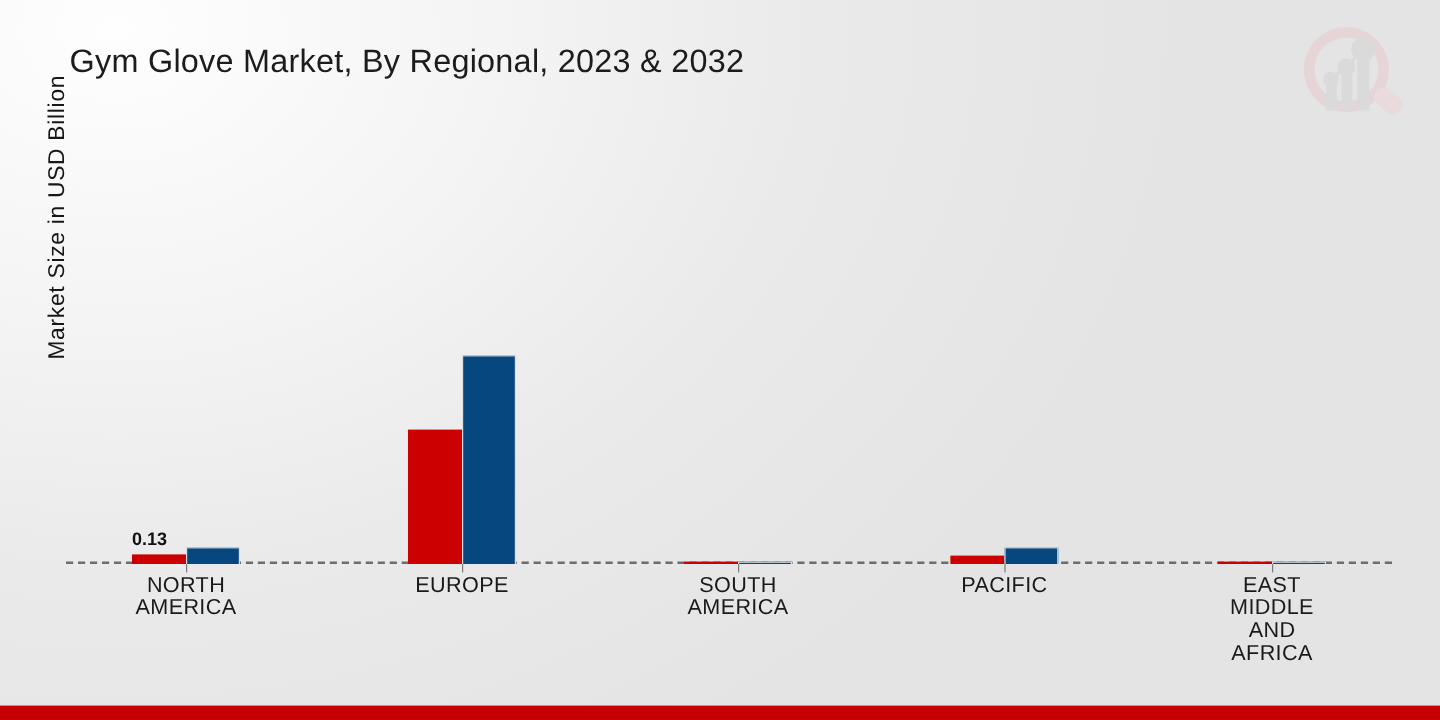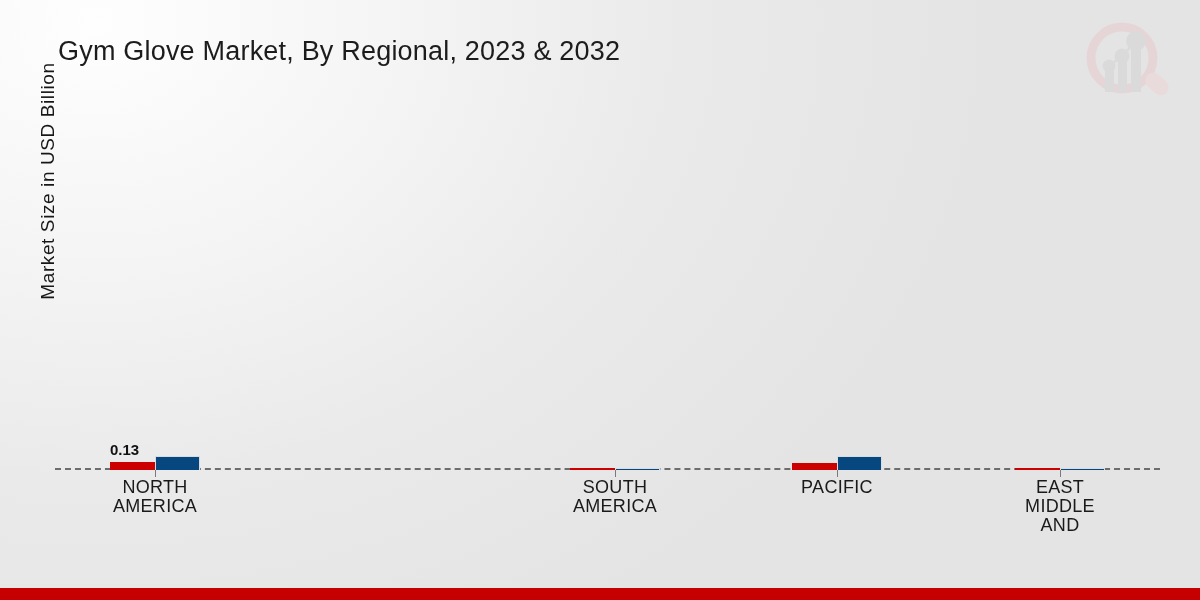--- a/index.html
+++ b/index.html
@@ -199,20 +199,30 @@
         <div class="bar bar-2032" style="height:14px"></div>
       </div>
       <div class="bar-value" style="bottom:12px">0.13</div>
       <div class="tick"></div>
       <div class="cat-label">
         <div>NORTH</div>
         <div>AMERICA</div>
       </div>
     </div>
 
+    <div class="group" style="left:285px;width:90px;">
+      <div class="bars">
+        <div class="bar bar-2023" style="height:112px"></div>
+        <div class="bar bar-2032" style="height:174px"></div>
+      </div>
+      <div class="tick"></div>
+      <div class="cat-label">
+        <div>EUROPE</div>
+      </div>
+    </div>
 
     <div class="group" style="left:515px;width:90px;">
       <div class="bars">
         <div class="bar bar-2023" style="height:2px"></div>
         <div class="bar bar-2032" style="height:2px"></div>
       </div>
       <div class="tick"></div>
       <div class="cat-label">
         <div>SOUTH</div>
         <div>AMERICA</div>
@@ -233,20 +243,21 @@
     <div class="group" style="left:960px;width:90px;">
       <div class="bars">
         <div class="bar bar-2023" style="height:2px"></div>
         <div class="bar bar-2032" style="height:2px"></div>
       </div>
       <div class="tick"></div>
       <div class="cat-label">
         <div>EAST</div>
         <div>MIDDLE</div>
         <div>AND</div>
+        <div>AFRICA</div>
       </div>
     </div>
 
   </div>
 
   <div id="footer-bar"></div>
 
 </div>
 
 </body></html>

